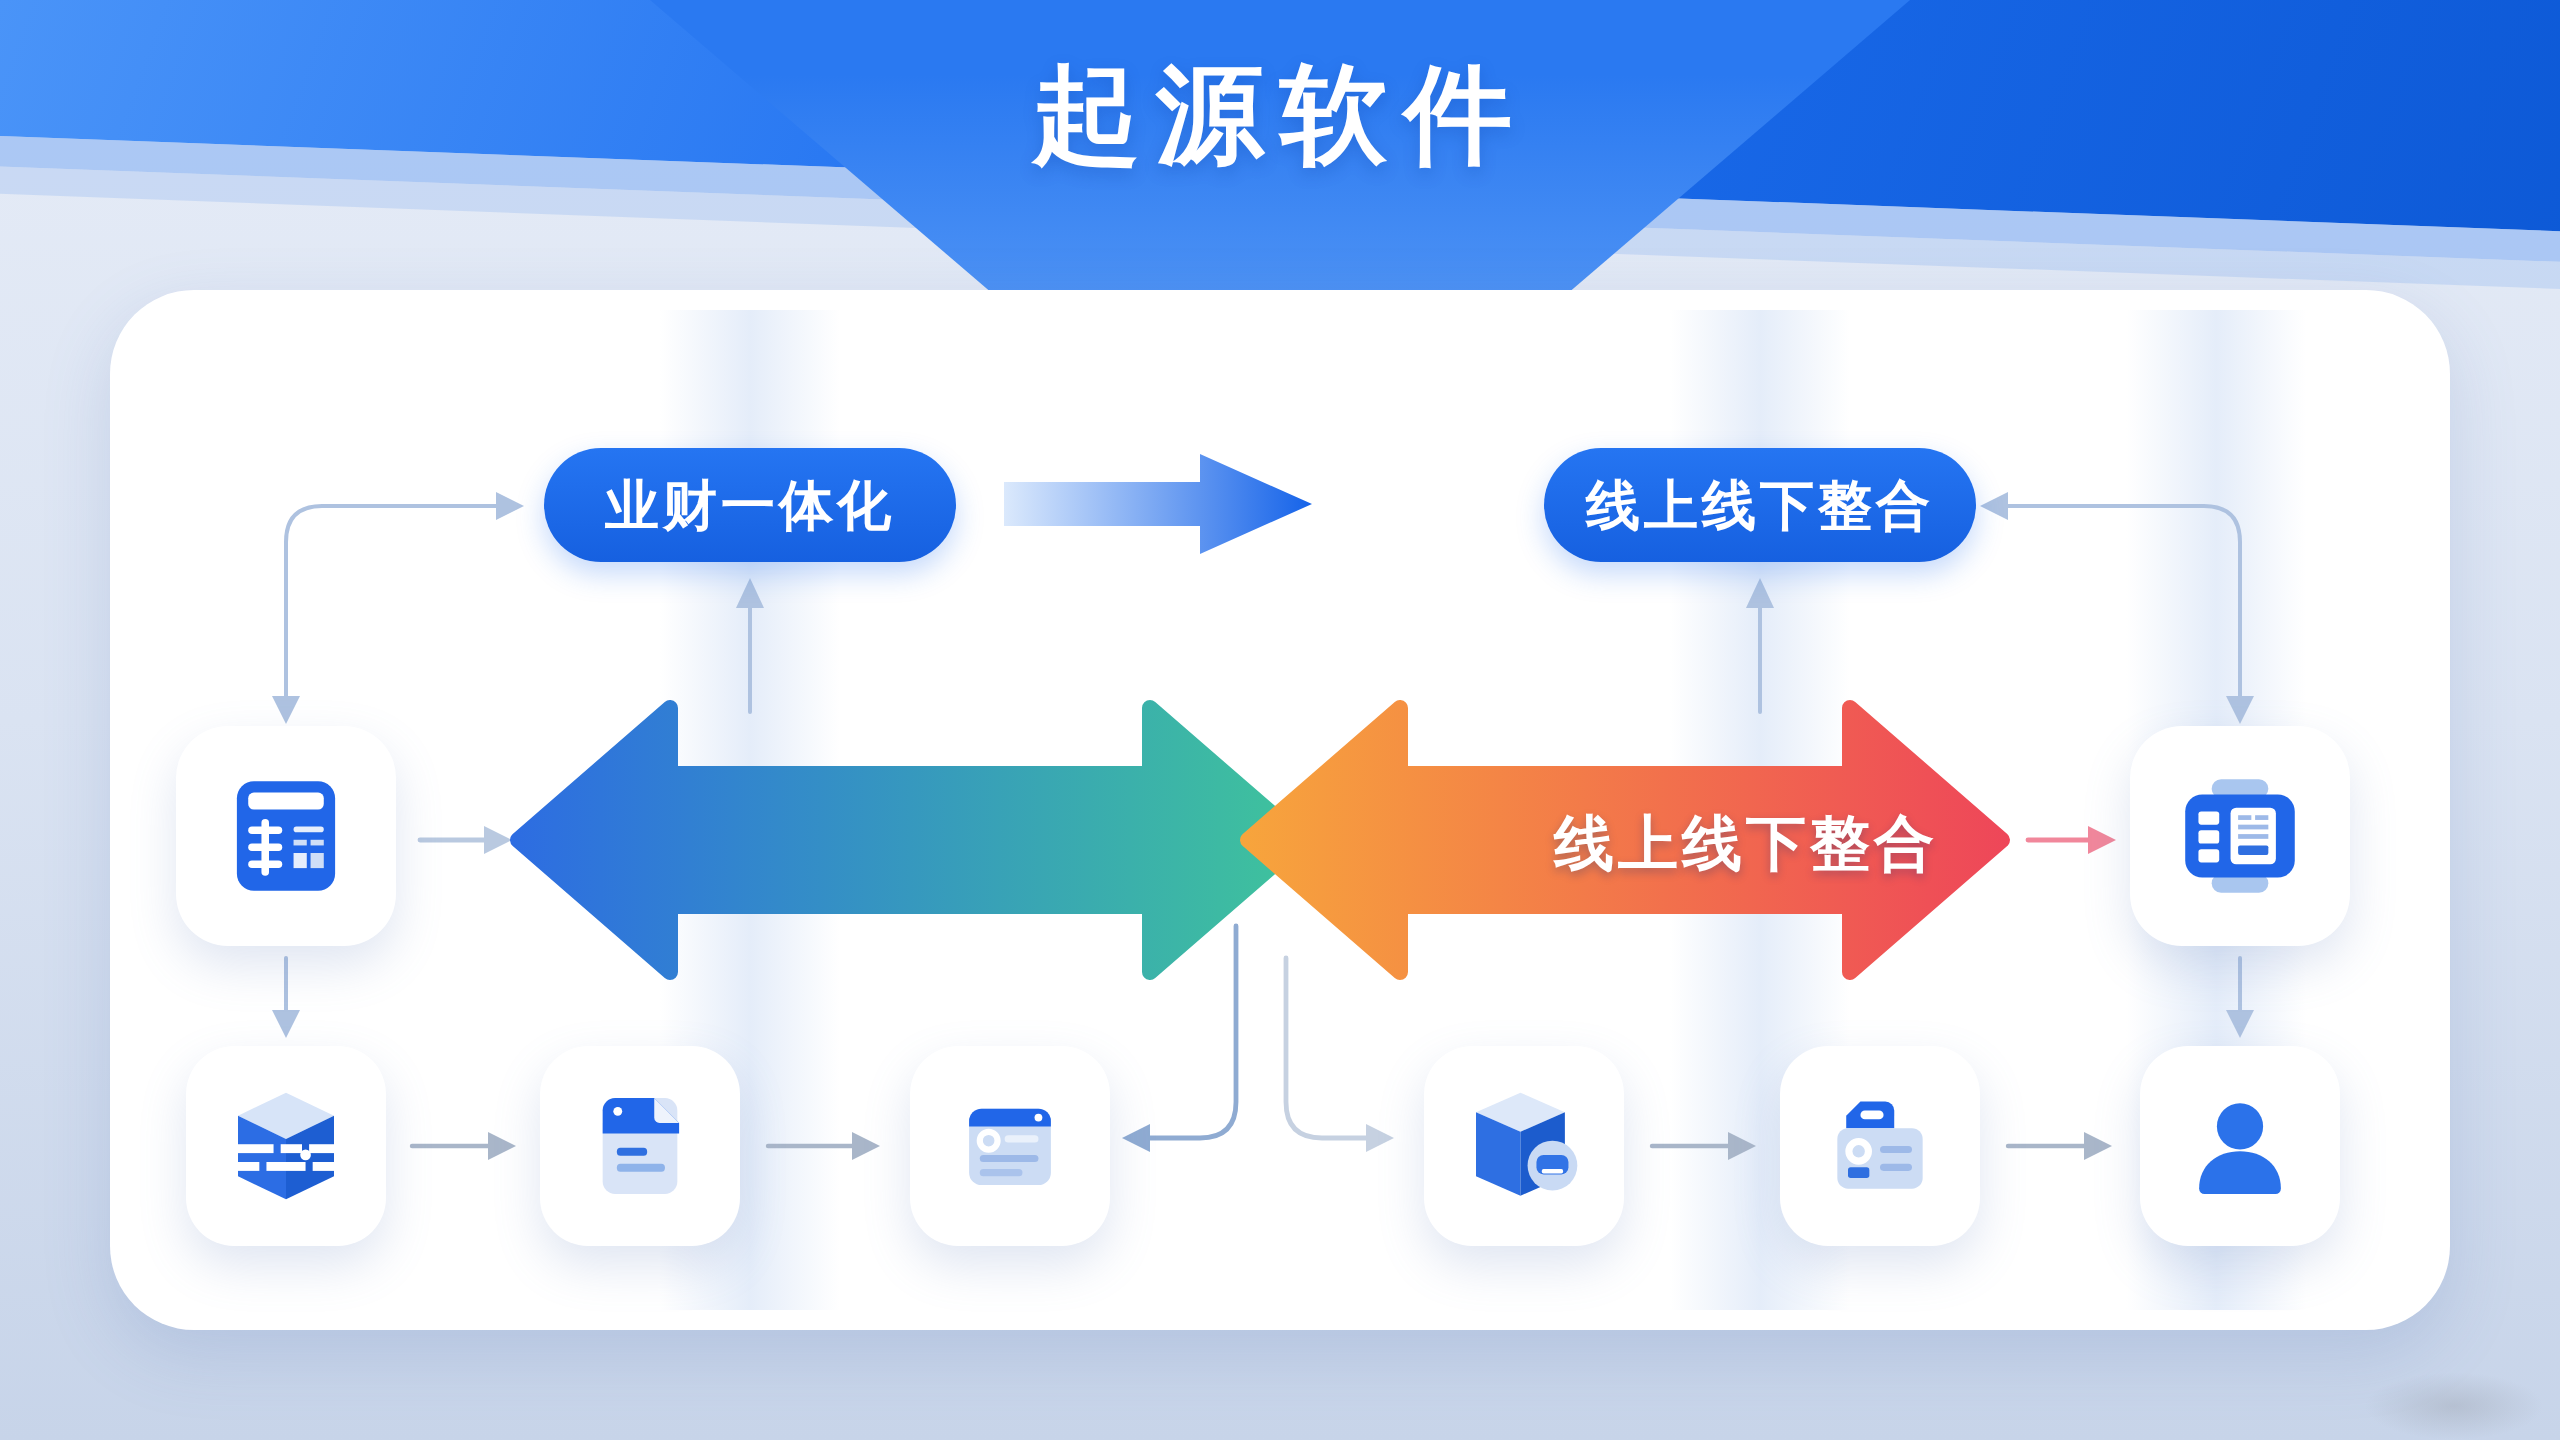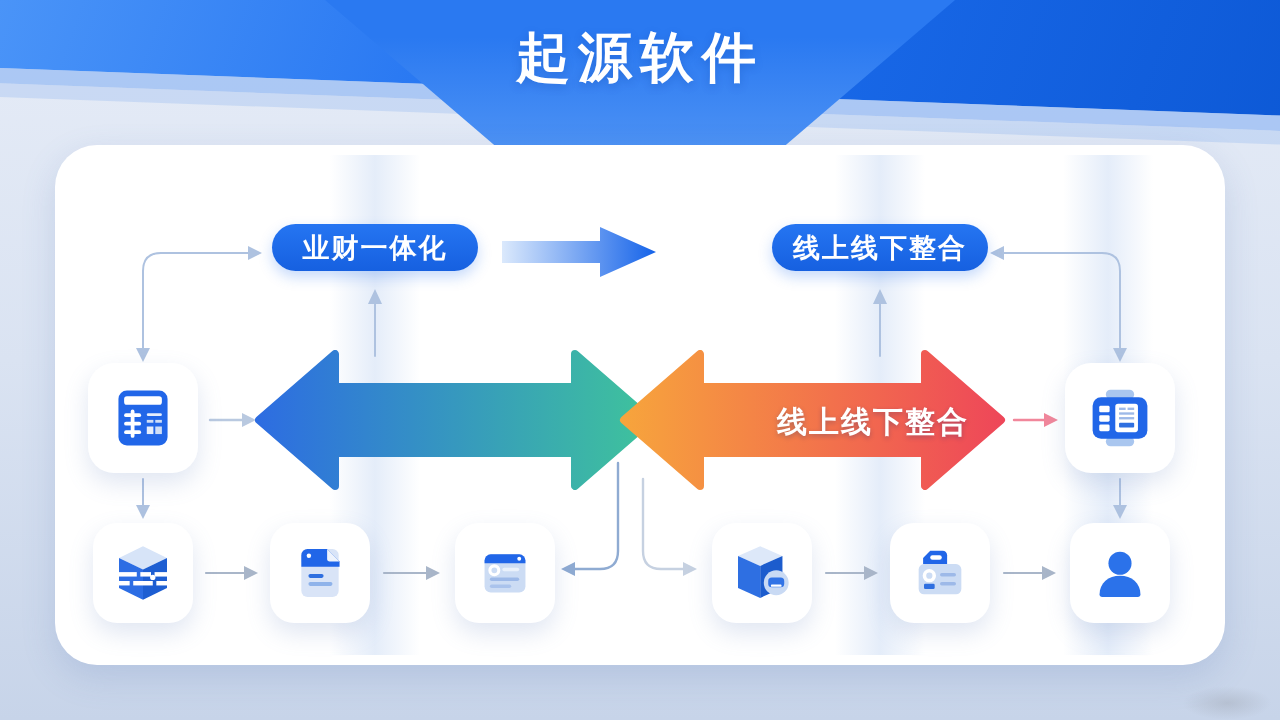--- a/index.html
+++ b/index.html
@@ -24,21 +24,21 @@
     text-shadow:0 3px 8px rgba(10,60,160,.25);}
 
   
   .card{position:absolute;left:55px;top:145px;width:1170px;height:520px;
     background:#ffffff;border-radius:42px;
     box-shadow:0 12px 34px rgba(90,120,180,.20);}
   .beam{position:absolute;width:90px;
     background:linear-gradient(90deg,rgba(190,210,240,0) 0%,rgba(185,207,240,.38) 50%,rgba(190,210,240,0) 100%);}
 
   
-  .pill{position:absolute;height:47px;border-radius:29px;
+  .pill{position:absolute;height:57px;border-radius:29px;
     background:linear-gradient(180deg,#2575f2,#1660e0);
     color:#fff;font-size:27px;font-weight:900;letter-spacing:2px;
     display:flex;align-items:center;justify-content:center;
     box-shadow:0 6px 14px rgba(27,107,240,.25);}
   .pill-left{left:272px;top:224px;width:206px;}
   .pill-right{left:772px;top:224px;width:216px;}
 
   
   .arrow-label{position:absolute;color:#fff;font-weight:900;font-size:30px;
     letter-spacing:2px;text-align:center;

